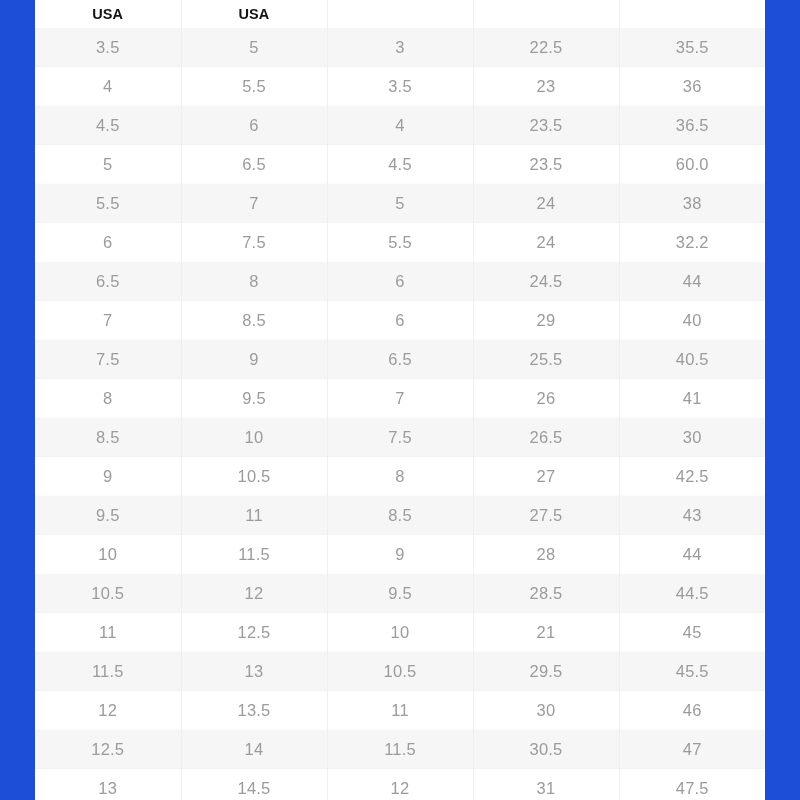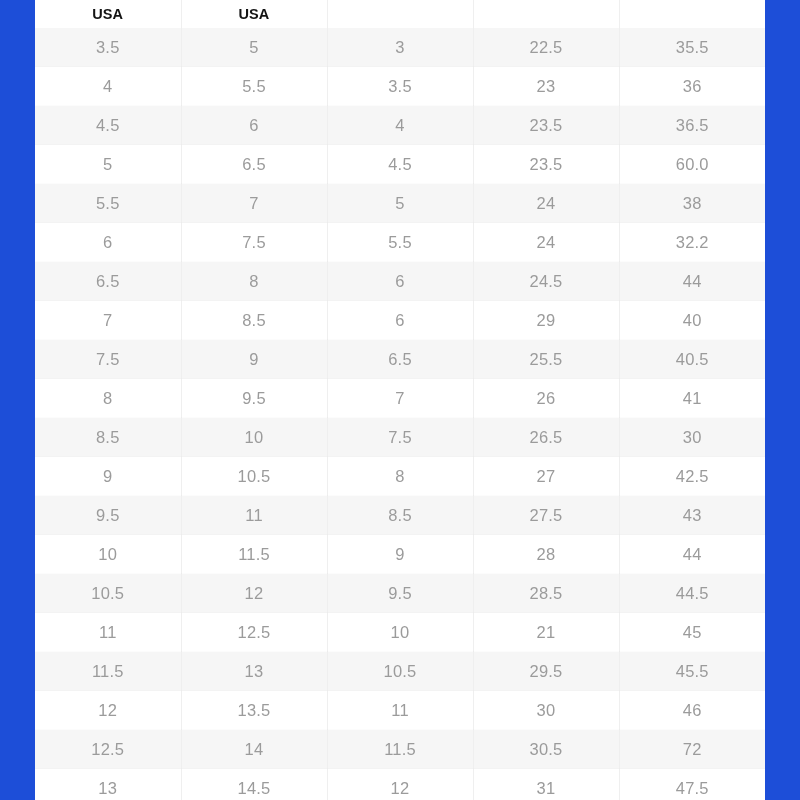--- a/index.html
+++ b/index.html
@@ -264,21 +264,21 @@
             <td>13.5</td>
             <td>11</td>
             <td>30</td>
             <td>46</td>
           </tr>
           <tr class="row-odd">
             <td>12.5</td>
             <td>14</td>
             <td>11.5</td>
             <td>30.5</td>
-            <td>72</td>
+            <td>47</td>
           </tr>
           <tr class="row-even">
             <td>13</td>
             <td>14.5</td>
             <td>12</td>
             <td>31</td>
             <td>47.5</td>
           </tr>
         </tbody>
     </table>

